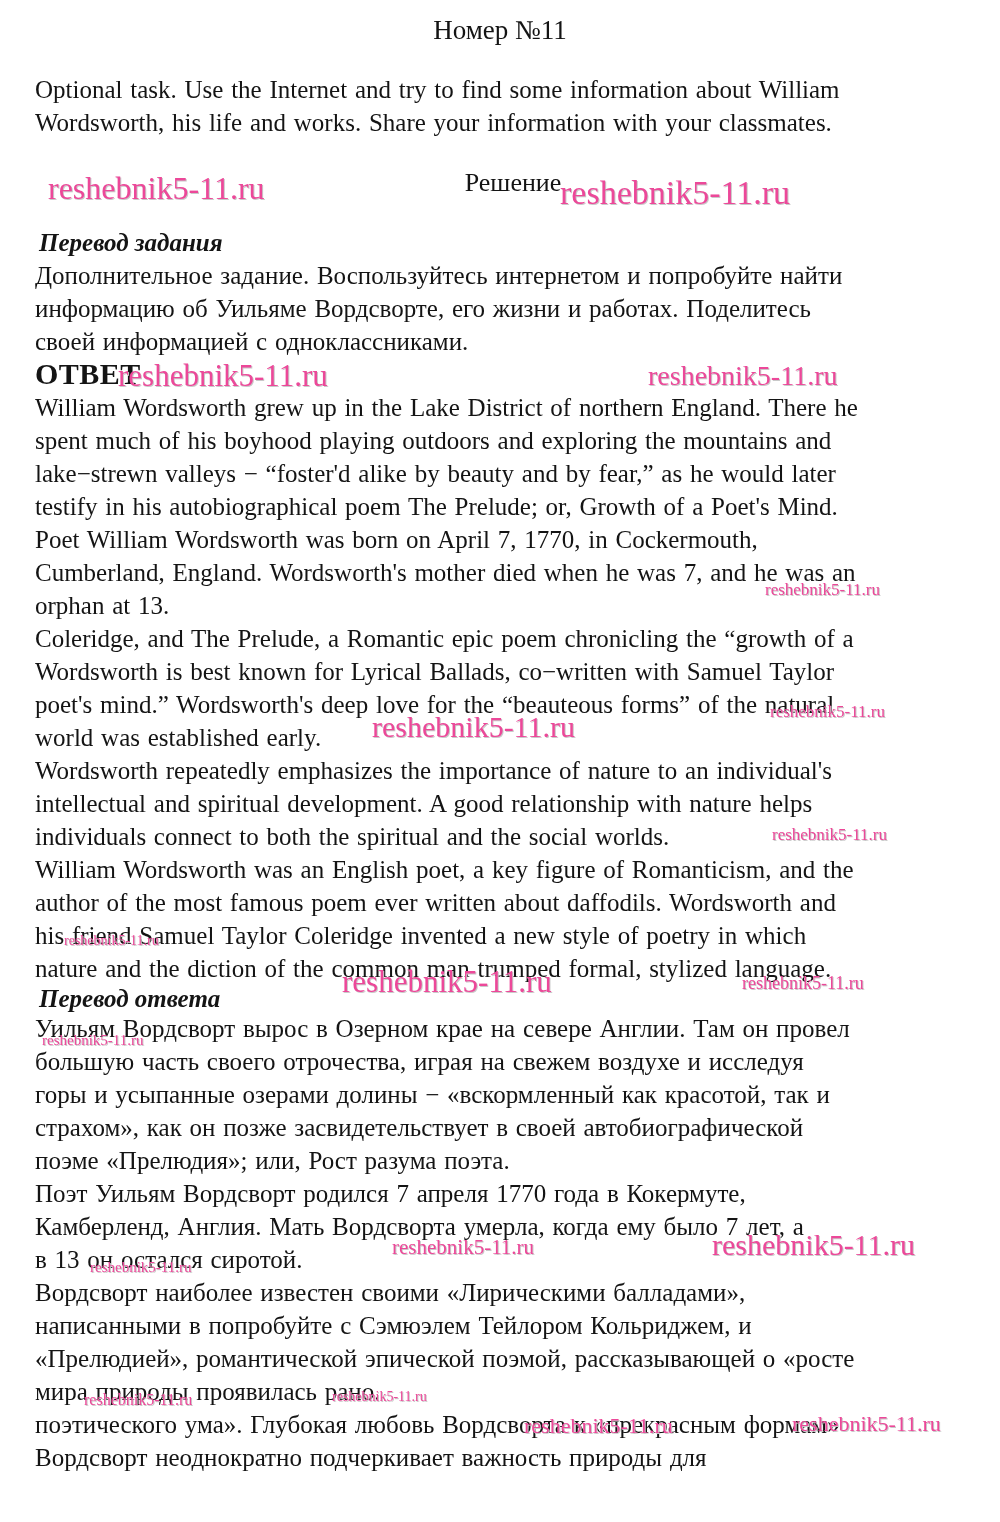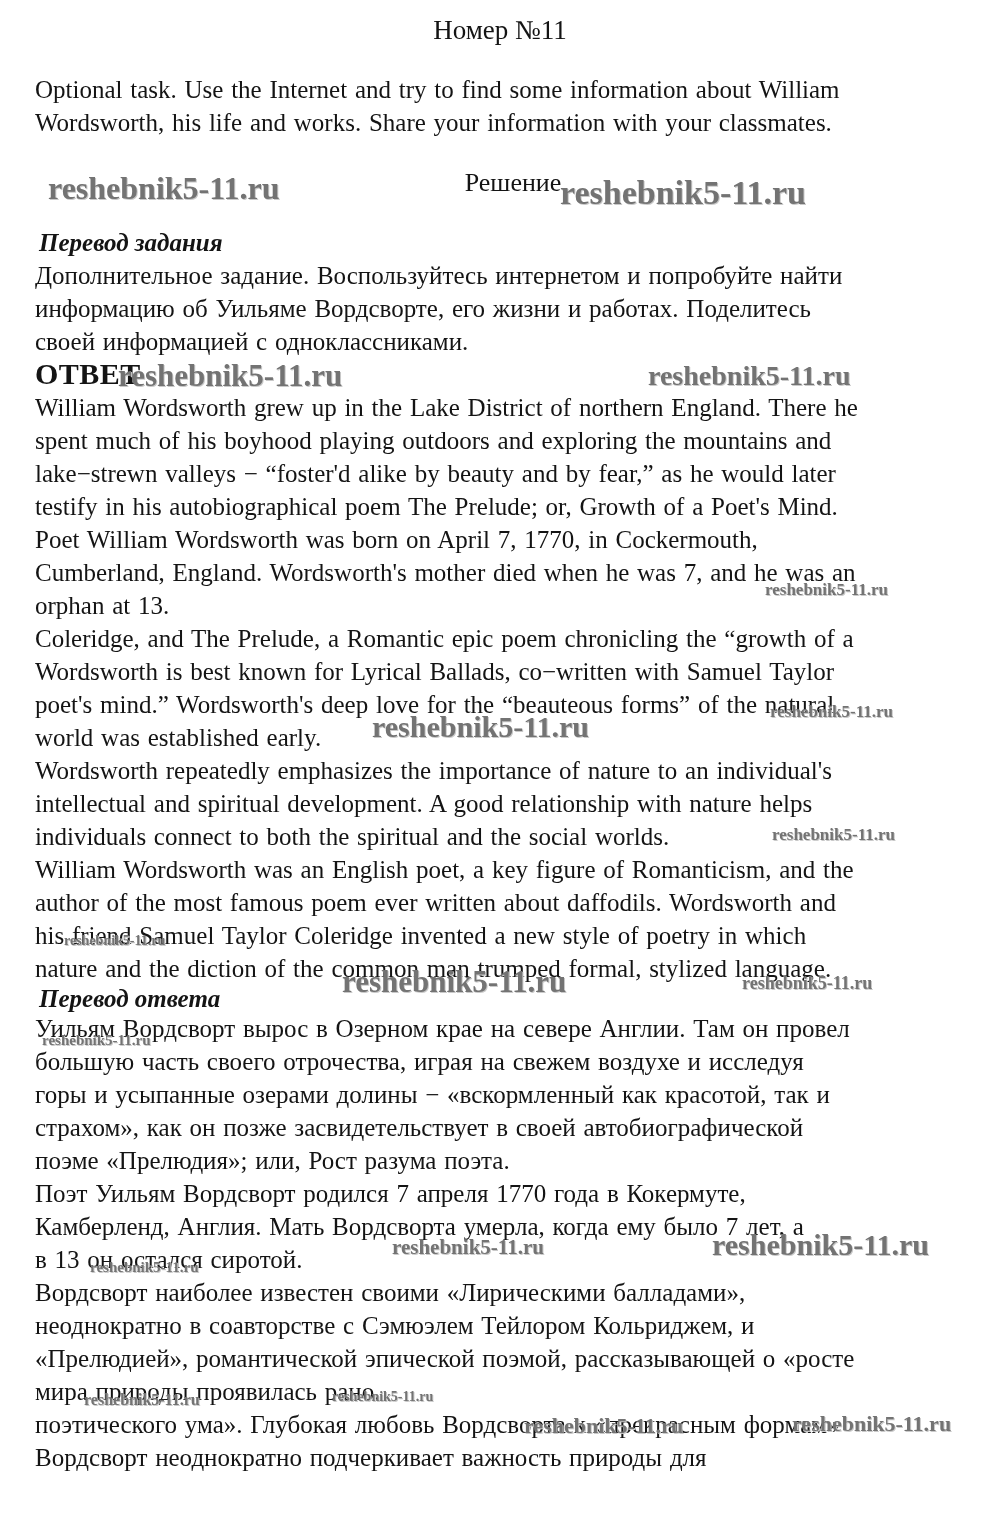--- a/index.html
+++ b/index.html
@@ -52,22 +52,22 @@
     position: absolute;
     left: 35px;
     font-size: 30px;
     line-height: 33px;
     font-weight: bold;
     letter-spacing: 0.5px;
   }
   .watermark {
     position: absolute;
     font-family: "Liberation Serif", serif;
-    font-weight: bold;
-    color: #737373;
+    font-weight: normal;
+    color: #ec4899;
     text-shadow: 1px 1px 0 #c9c9c9;
     white-space: nowrap;
     line-height: 1;
   }
 </style>
 </head>
 <body>
 
 <div class="page">
 
@@ -116,21 +116,21 @@
   <div class="block" style="top:1012px">
       <div class="line">Уильям Вордсворт вырос в Озерном крае на севере Англии. Там он провел</div>
       <div class="line">большую часть своего отрочества, играя на свежем воздухе и исследуя</div>
       <div class="line">горы и усыпанные озерами долины − «вскормленный как красотой, так и</div>
       <div class="line">страхом», как он позже засвидетельствует в своей автобиографической</div>
       <div class="line">поэме «Прелюдия»; или, Рост разума поэта.</div>
       <div class="line">Поэт Уильям Вордсворт родился 7 апреля 1770 года в Кокермуте,</div>
       <div class="line">Камберленд, Англия. Мать Вордсворта умерла, когда ему было 7 лет, а</div>
       <div class="line">в 13 он остался сиротой.</div>
       <div class="line">Вордсворт наиболее известен своими «Лирическими балладами»,</div>
-      <div class="line">неоднократно в соавторстве с Сэмюэлем Тейлором Кольриджем, и</div>
+      <div class="line">написанными в попробуйте с Сэмюэлем Тейлором Кольриджем, и</div>
       <div class="line">«Прелюдией», романтической эпической поэмой, рассказывающей о «росте</div>
       <div class="line">мира природы проявилась рано.</div>
       <div class="line">поэтического ума». Глубокая любовь Вордсворта к «прекрасным формам»</div>
       <div class="line">Вордсворт неоднократно подчеркивает важность природы для</div>
     </div>
 
   <div id="watermarks">
       <span class="watermark" style="left: 48px; top: 172px; font-size: 32px;">reshebnik5-11.ru</span>
       <span class="watermark" style="left: 560px; top: 176px; font-size: 34px;">reshebnik5-11.ru</span>
       <span class="watermark" style="left: 118px; top: 360px; font-size: 31px;">reshebnik5-11.ru</span>

